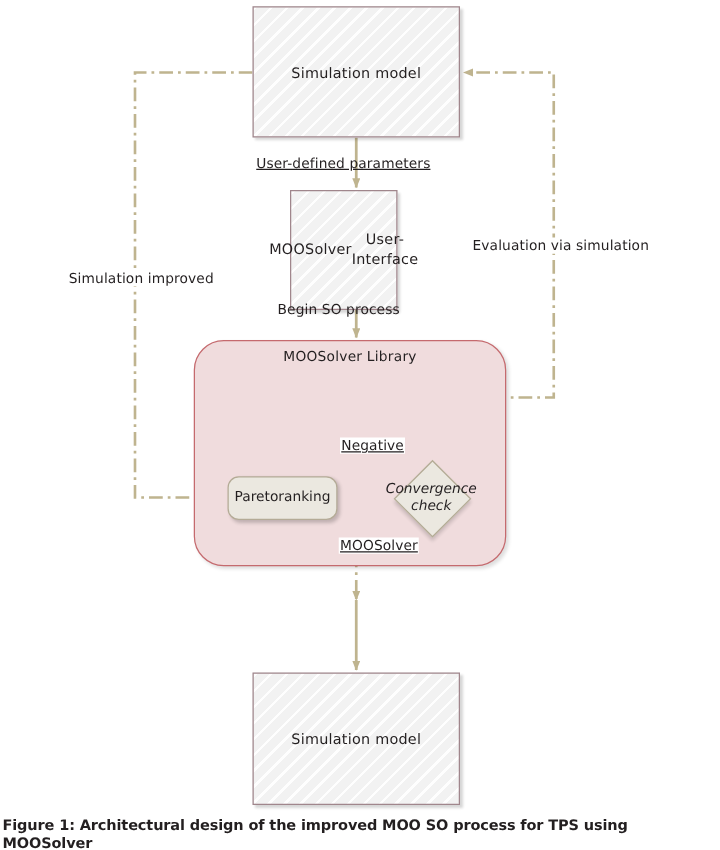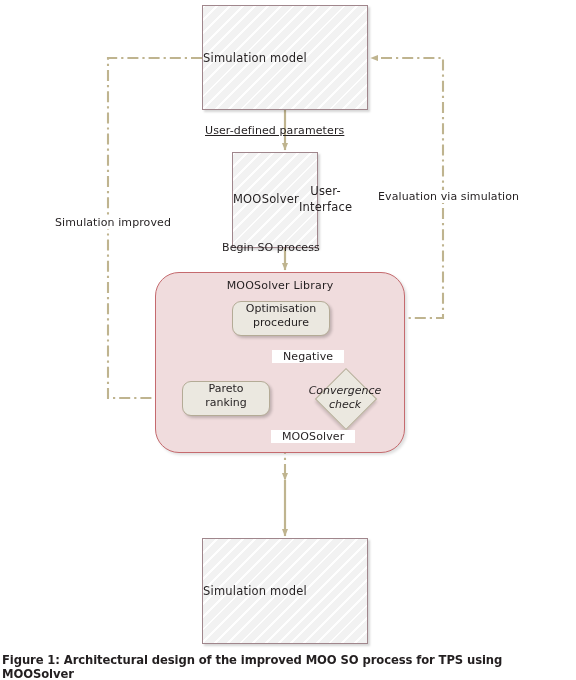--- a/index.html
+++ b/index.html
@@ -8,21 +8,21 @@
     background:#ffffff;
     font-family:"DejaVu Sans","Liberation Sans",sans-serif;
     overflow:hidden;
     position:relative;
   }
   #canvas{position:absolute;left:0;top:0;width:576px;height:680px;}
   svg#wires{position:absolute;left:0;top:0;width:576px;height:680px;}
 
   
   .node{position:absolute;box-sizing:border-box;display:flex;align-items:center;
-        justify-content:flex-start;text-align:center;color:#231f20;}
+        justify-content:center;text-align:center;color:#231f20;}
 
   .simbox{
     background-color:#f2f2f2;
     background-image:repeating-linear-gradient(135deg,
         rgba(255,255,255,0.95) 0px, rgba(255,255,255,0.95) 2px,
         rgba(0,0,0,0) 2px, rgba(0,0,0,0) 9px);
     border:1px solid #a0868c;
     box-shadow:2px 2px 2px rgba(0,0,0,0.16);
     font-size:11.5px;
     letter-spacing:.2px;
@@ -58,21 +58,21 @@
   }
   .diamond .dlabel{
     position:absolute;left:-14px;top:0;width:calc(100% + 28px);height:100%;
     display:flex;align-items:center;justify-content:center;text-align:center;
     font-size:11px;line-height:1.28;color:#231f20;font-style:italic;
   }
 
   
   .elabel{position:absolute;font-size:11px;color:#231f20;white-space:nowrap;
           letter-spacing:.1px;}
-  .elabel.boxed{background:#ffffff;padding:0 11px;}
+  .elabel.boxed{background:#ffffff;padding:0 1px;text-decoration:underline;}
 
   
   .caption{
     position:absolute;left:0;top:653px;width:517px;
     font-size:11.6px;font-weight:bold;color:#231f20;
     text-align:left;padding-left:2px;box-sizing:border-box;
     letter-spacing:-0.1px;
   }
 </style>
 </head>
@@ -110,26 +110,22 @@
 
   <div class="node simbox" style="left:202px;top:5px;width:166px;height:105px;">
     <span>Simulation model</span>
   </div>
 
   <div class="node simbox" style="left:232px;top:152px;width:86px;height:96px;line-height:1.35;">
     <span>MOOSolver</span>
     <span>User-Interface</span>
   </div>
 
-  <div class="node rbox" style="left:232px;top:301px;width:98px;height:35px;flex-direction:column;">
-    <span>Optimisation</span>
-    <span>procedure</span>
-  </div>
 
-  <div class="node rbox" style="left:182px;top:381px;width:88px;height:35px;flex-direction:column;">
+  <div class="node rbox" style="left:182px;top:381px;width:88px;height:35px;flex-direction:row;">
     <span>Pareto</span>
     <span>ranking</span>
   </div>
 
   <div class="diamond" style="left:324px;top:377px;width:42px;height:42px;">
     <div class="dshape"></div>
     <div class="dlabel">
       <div>
         <span>Convergence</span><br>
         <span>check</span>

